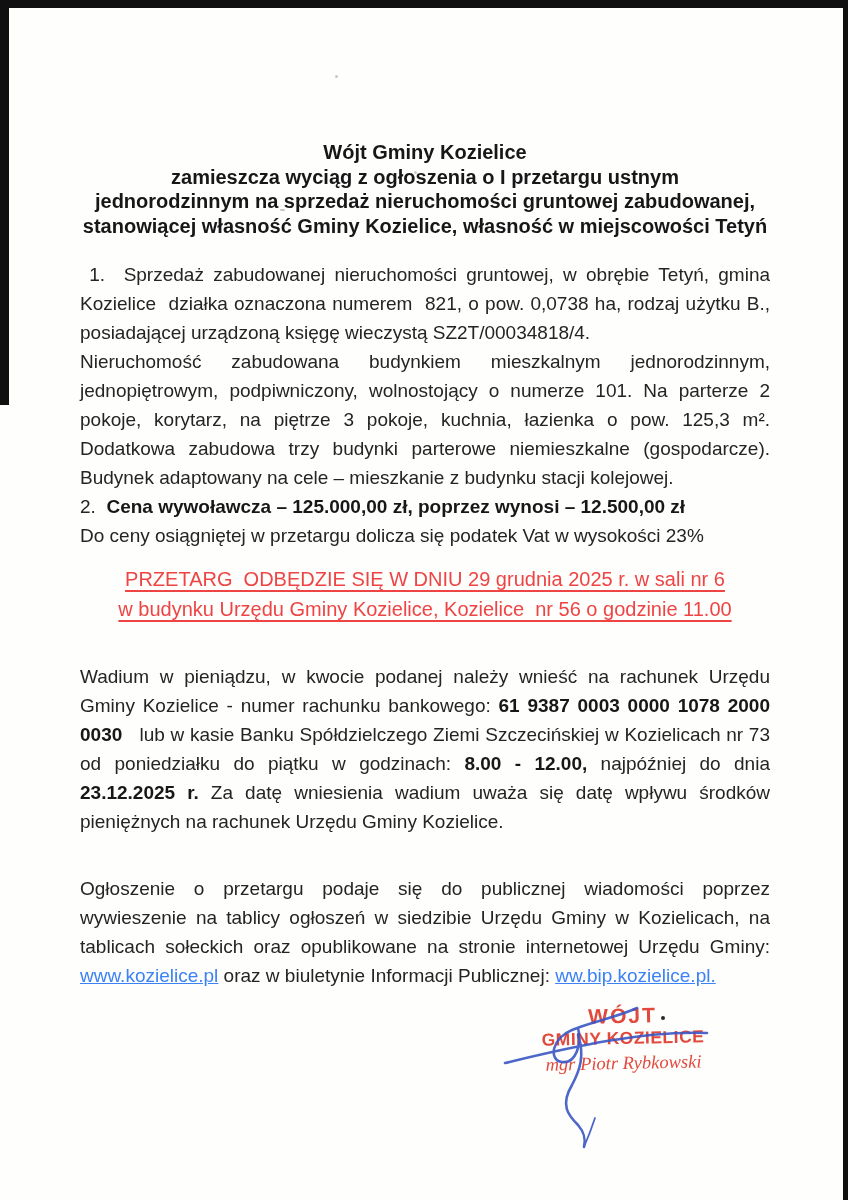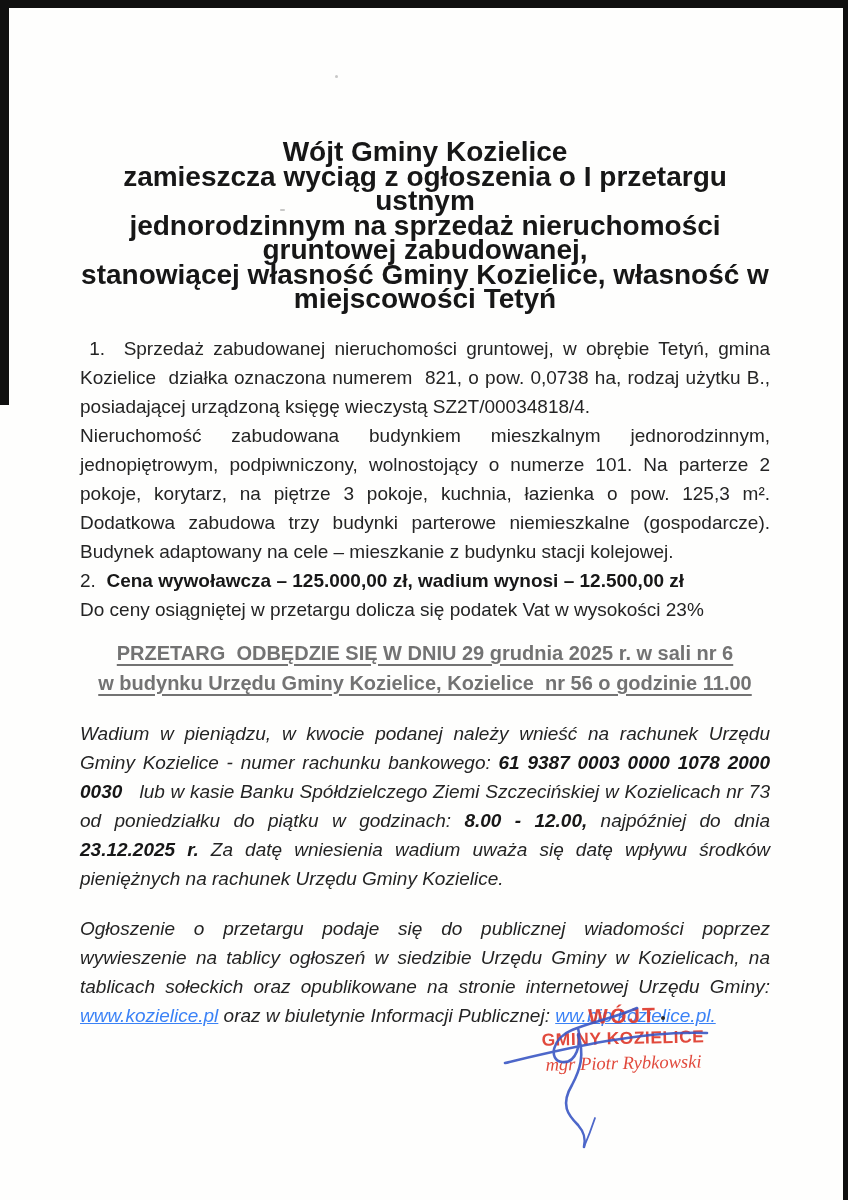--- a/index.html
+++ b/index.html
@@ -19,33 +19,33 @@
   .scan-border.left{left:0;top:0;width:9px;height:405px;}
   .scan-border.right{right:0;top:0;width:5px;height:1200px;}
   .speck{position:absolute;border-radius:50%;background:#9a9a9a;opacity:.55;}
 
   .content{
     position:absolute;left:80px;top:140px;width:690px;
     font-size:19px;line-height:29px;
   }
   .t{white-space:pre-wrap;}
   .doc-header{
-    text-align:center;font-weight:bold;font-size:28px;line-height:24.5px;
+    text-align:center;font-weight:bold;font-size:20px;line-height:24.5px;
     color:#171717;margin-bottom:22px;
   }
   .doc-header span{display:block;}
   .body-par{text-align:justify;margin:0;}
   .b{font-weight:bold;color:#171717;}
   .auction-note{
-    text-align:center;font-weight:bold;font-size:20px;line-height:30px;
-    color:#737373;margin-top:14px;margin-bottom:0;
+    text-align:center;font-weight:normal;font-size:20px;line-height:30px;
+    color:#ef4444;margin-top:14px;margin-bottom:0;
   }
   .auction-note span{display:inline;text-decoration:underline;text-underline-offset:4px;}
   .auction-note .row{display:block;text-decoration:none;}
-  .sec{margin-top:21px;font-style:italic;}
+  .sec{margin-top:38px;}
   a.doclink{color:#3b82f6;text-decoration:underline;cursor:pointer;}
 
   
   .stamp{
     position:absolute;left:538px;top:1003px;width:170px;
     text-align:center;color:#df3a2c;opacity:.92;
     transform:rotate(-1.2deg);
     line-height:1.2;
   }
   .stamp .s1{font-weight:bold;font-size:21px;letter-spacing:2px;}
@@ -72,21 +72,21 @@
     <div class="doc-header">
       <span class="t">Wójt Gminy Kozielice</span>
       <span class="t">zamieszcza wyciąg z ogłoszenia o I przetargu ustnym</span>
       <span class="t">jednorodzinnym na sprzedaż nieruchomości gruntowej zabudowanej,</span>
       <span class="t">stanowiącej własność Gminy Kozielice, własność w miejscowości Tetyń</span>
     </div>
 
     <p class="body-par"><span class="t"> 1. </span><span class="t"> Sprzedaż zabudowanej nieruchomości gruntowej, w obrębie Tetyń, gmina Kozielice  działka oznaczona numerem  821, o pow. 0,0738 ha, rodzaj użytku B., posiadającej urządzoną księgę wieczystą SZ2T/00034818/4.</span></p>
     <p class="body-par"><span class="t">Nieruchomość zabudowana budynkiem mieszkalnym jednorodzinnym, jednopiętrowym, podpiwniczony, wolnostojący o numerze 101. Na parterze 2 pokoje, korytarz, na piętrze 3 pokoje, kuchnia, łazienka o pow. 125,3 m². Dodatkowa zabudowa trzy budynki parterowe niemieszkalne (gospodarcze). Budynek adaptowany na cele – mieszkanie z budynku stacji kolejowej.</span></p>
 
-    <p class="body-par"><span class="t">2.  </span><span class="t b">Cena wywoławcza – 125.000,00 zł, wadium wynosi – 12.500,00 zł</span></p>
+    <p class="body-par"><span class="t">2.  </span><span class="t b">Cena wywoławcza – 125.000,00 zł, poprzez wynosi – 12.500,00 zł</span></p>
     <p class="body-par"><span class="t">Do ceny osiągniętej w przetargu dolicza się podatek Vat w wysokości 23%</span></p>
 
     <p class="auction-note">
       <span class="row"><span class="t">PRZETARG  ODBĘDZIE SIĘ W DNIU 29 grudnia 2025 r. w sali nr 6</span></span>
       <span class="row"><span class="t">w budynku Urzędu Gminy Kozielice, Kozielice  nr 56 o godzinie 11.00</span></span>
     </p>
 
     <p class="body-par sec"><span class="t">Wadium w pieniądzu, w kwocie podanej należy wnieść na rachunek Urzędu Gminy Kozielice - numer rachunku bankowego: </span><span class="t b">61 9387 0003 0000 1078 2000 0030</span><span class="t">   lub w kasie Banku Spółdzielczego Ziemi Szczecińskiej w Kozielicach nr 73 od poniedziałku do piątku w godzinach: </span><span class="t b">8.00 - 12.00,</span><span class="t"> najpóźniej do dnia </span><span class="t b">23.12.2025 r.</span><span class="t"> Za datę wniesienia wadium uważa się datę wpływu środków pieniężnych na rachunek Urzędu Gminy Kozielice.</span></p>
 
     <p class="body-par sec"><span class="t">Ogłoszenie o przetargu podaje się do publicznej wiadomości poprzez wywieszenie na tablicy ogłoszeń w siedzibie Urzędu Gminy w Kozielicach, na tablicach sołeckich oraz opublikowane na stronie internetowej Urzędu Gminy: </span><a class="doclink t">www.kozielice.pl</a><span class="t"> oraz w biuletynie Informacji Publicznej: </span><a class="doclink t">ww.bip.kozielice.pl.</a></p>

